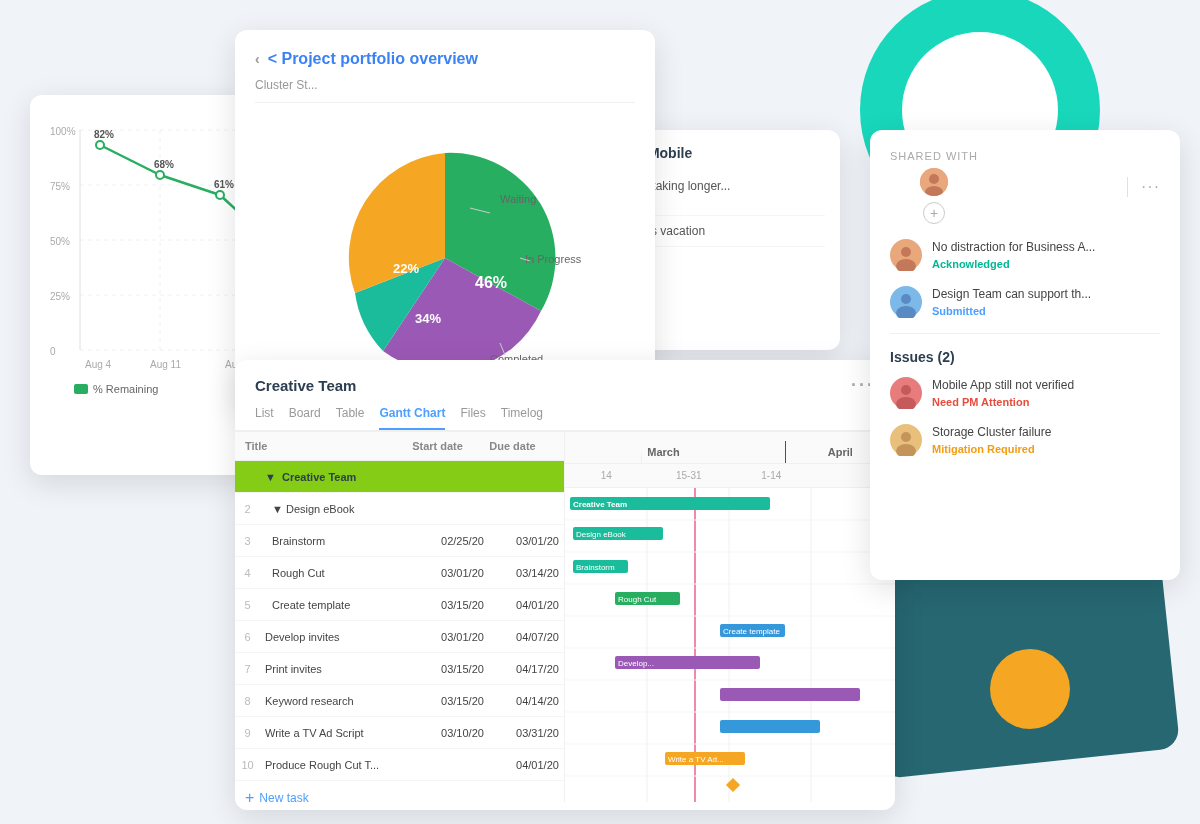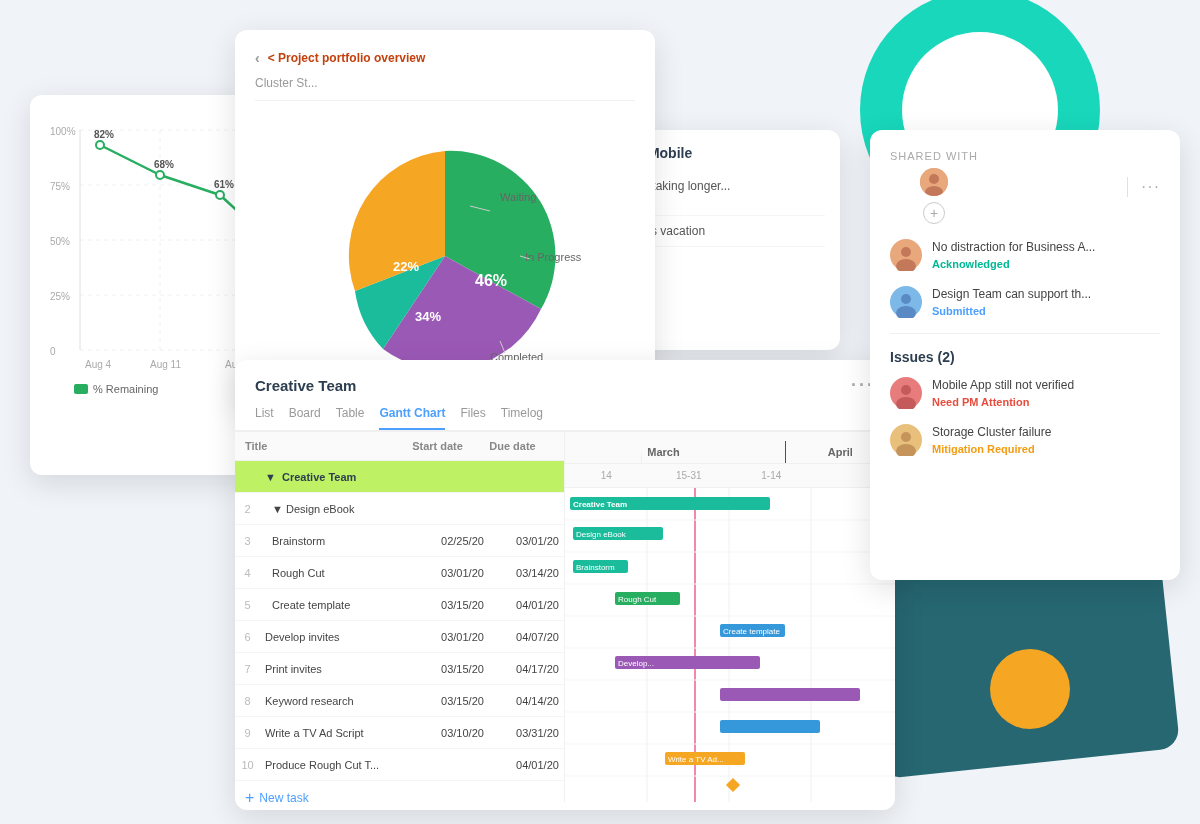--- a/index.html
+++ b/index.html
@@ -266,21 +266,21 @@
 
     
     .gantt-chart-area {
       position: relative;
       height: 100%;
       overflow: hidden;
     }
 
     
     .group-header-row {
-      background: #bef264;
+      background: #84cc16;
       font-weight: 600;
       font-size: 11px;
       color: #2c3e50;
     }
 
     .new-task-row {
       display: flex;
       align-items: center;
       padding: 8px 10px;
       gap: 5px;
@@ -368,21 +368,21 @@
     <div class="legend-item" style="position:absolute;bottom:0;left:24px;display:flex;align-items:center;gap:5px;">
       <div class="legend-dot" style="background:#27ae60;width:14px;height:10px;border-radius:2px;"></div>
       <span style="font-size:11px;color:#666;">% Remaining</span>
     </div>
   </div>
 </div>
 
 <div class="card portfolio-card">
   <div class="portfolio-header">
     <span style="color:#999;cursor:pointer;">‹</span>
-    <span style="font-size:12px;font-weight:600;color:#c2410c;">&lt; Project portfolio overview</span>
+    <span style="font-size:16px;font-weight:600;color:#3b82f6;">&lt; Project portfolio overview</span>
   </div>
   <div class="portfolio-subtitle">Cluster St...</div>
 
   <div class="pie-area">
     <svg width="280" height="250" viewBox="0 0 280 250">
 
       <path d="M140,125 L140,20 A105,105 0 0,1 245,125 Z" fill="#f5a623"></path>
       <path d="M140,125 L245,125 A105,105 0 0,1 140,230 Z" fill="#f5a623" opacity="0"></path>
 
       <path d="M140,125 L140,20 A105,105 0 0,1 236,178 Z" fill="#27ae60"></path>

